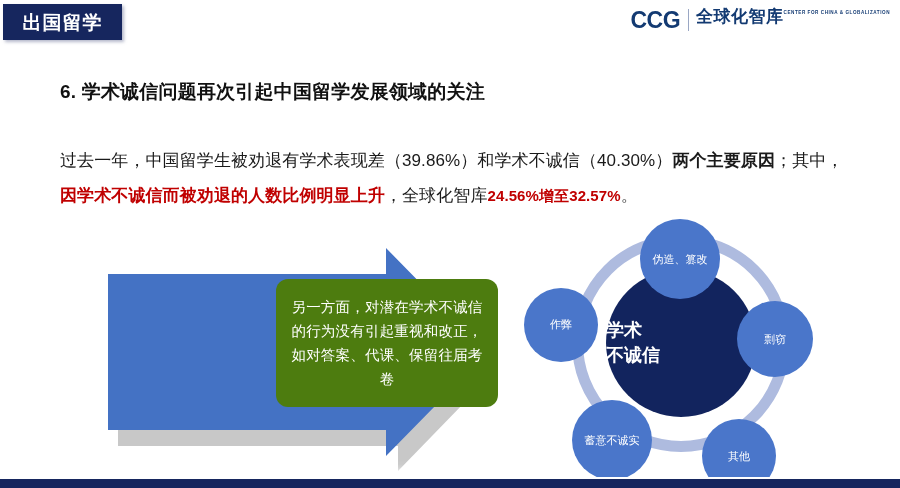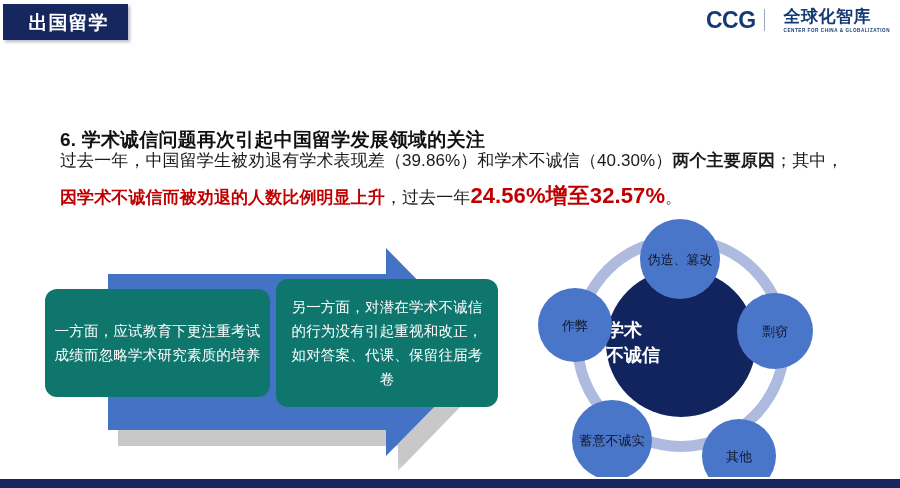--- a/index.html
+++ b/index.html
@@ -16,21 +16,21 @@
     background:#ffffff;
     overflow:hidden;
   }
 
   
   .badge{
     position:absolute;left:3px;top:4px;
     width:119px;height:36px;
     background:#16265e;
     box-shadow:2px 2px 3px rgba(120,128,160,.55);
-    display:flex;align-items:center;justify-content:center;padding-left:6px;
+    display:flex;align-items:center;justify-content:center;
   }
   .badge span{
     color:#ffffff;
     font-size:19px;
     font-weight:bold;
     letter-spacing:1px;
     line-height:1;
   }
 
   .logo{
@@ -43,21 +43,21 @@
     font-size:23px;
     font-weight:bold;
     letter-spacing:-0.5px;
     line-height:24px;
   }
   .logo-sep{
     width:1px;height:22px;
     background:#9aa7c4;
     margin:1px 7px 0 8px;
   }
-  .logo-right{display:flex;flex-direction:column;margin-left:12px;}
+  .logo-right{display:flex;}
   .logo-cn{
     color:#133a72;
     font-size:17px;
     font-weight:bold;
     line-height:18px;
     letter-spacing:.5px;
   }
   .logo-en{
     color:#133a72;
     font-size:4.6px;
@@ -66,35 +66,34 @@
     line-height:7px;
     margin-top:1px;
   }
 
   
   .title{
     position:absolute;left:60px;top:79px;
     font-size:19px;font-weight:bold;color:#111111;
     letter-spacing:.2px;
     white-space:nowrap;
-    margin-top:48px;
   }
 
   
   .para{
     position:absolute;left:60px;top:143px;
     width:800px;
     font-size:17px;
     color:#1a1a1a;
     line-height:35px;
     letter-spacing:.1px;
   }
   .para .b{font-weight:bold;}
   .para .red{color:#c00000;font-weight:bold;}
-  .para .redbig{color:#c00000;font-weight:bold;font-size:22px;}
+  .para .redbig{color:#c00000;font-weight:bold;font-size:15px;}
 
   
   .arrow-wrap{
     position:absolute;left:60px;top:248px;
     width:440px;height:225px;
   }
   .arrow-shadow{
     position:absolute;left:18px;top:18px;
     width:418px;height:205px;
     background:#bfbfbf;
@@ -103,21 +102,21 @@
     opacity:.85;
   }
   .arrow-body{
     position:absolute;left:8px;top:0px;
     width:420px;height:208px;
     background:#4472c4;
     clip-path:polygon(40px 26px, 318px 26px, 318px 0px, 420px 104px, 318px 208px, 318px 182px, 40px 182px);
   }
   .box{
     position:absolute;
-    background:#0f766e;
+    background:#4d7c0f;
     border-radius:12px;
     color:#ffffff;
     font-size:14.5px;
     line-height:24px;
     text-align:center;
     display:flex;align-items:center;justify-content:center;
     padding:6px 9px;
     box-sizing:border-box;
     letter-spacing:.2px;
   }
@@ -150,33 +149,33 @@
     display:flex;flex-direction:column;
     align-items:flex-start;justify-content:center;
     color:#ffffff;font-weight:bold;font-size:18px;
     line-height:25px;
     text-align:center;
   }
   .node{
     position:absolute;
     background:#4a76ca;
     border-radius:50%;
-    color:#0f172a;
+    color:#ffffff;
     display:flex;align-items:center;justify-content:center;
     text-align:right;
-    font-size:13px;
+    font-size:11px;
     line-height:17px;
     box-sizing:border-box;
     padding:3px;
   }
   .n-top   {left:124px;top:-3px;  width:80px;height:80px;}
-  .n-right {left:221px;top:71px;  width:76px;height:76px;}
+  .n-right {left:221px;top:79px;  width:76px;height:76px;}
   .n-bright{left:186px;top:197px; width:74px;height:74px;}
   .n-bleft {left:56px; top:178px; width:80px;height:80px;}
-  .n-left  {left:22px; top:66px;  width:74px;height:74px;}
+  .n-left  {left:8px; top:66px;  width:74px;height:74px;font-family:Liberation Mono, monospace;}
 
   
   .bottom-rule{
     position:absolute;left:0;bottom:0;
     width:900px;height:9px;
     background:#16265e;
     border-top:2px solid #ffffff;
   }
 </style>
 </head>
@@ -193,27 +192,26 @@
     <div class="logo-sep"></div>
     <div class="logo-right">
       <div class="logo-cn">全球化智库</div>
       <div class="logo-en">CENTER FOR CHINA &amp; GLOBALIZATION</div>
     </div>
   </div>
 
   <div class="title">6. 学术诚信问题再次引起中国留学发展领域的关注</div>
 
   <div class="para">
-    <span>过去一年，中国留学生被劝退有学术表现差（39.86%）和学术不诚信（40.30%）</span><span class="b">两个主要原因</span><span>；其中，</span><span class="red">因学术不诚信而被劝退的人数比例明显上升</span><span>，过去一年</span><span class="redbig">24.56%增至32.57%</span><span>。</span>
+    <span>过去一年，中国留学生被劝退有学术表现差（39.86%）和学术不诚信（40.30%）</span><span class="b">两个主要原因</span><span>；其中，</span><span class="red">因学术不诚信而被劝退的人数比例明显上升</span><span>，全球化智库</span><span class="redbig">24.56%增至32.57%</span><span>。</span>
   </div>
 
   <div class="arrow-wrap">
     <div class="arrow-shadow"></div>
     <div class="arrow-body"></div>
-    <div class="box box-left">一方面，应试教育下更注重考试成绩而忽略学术研究素质的培养</div>
     <div class="box box-right">另一方面，对潜在学术不诚信的行为没有引起重视和改正，如对答案、代课、保留往届考卷</div>
   </div>
 
   <div class="diagram">
     <div class="ring"></div>
     <div class="center">
       <div>学术</div>
       <div>不诚信</div>
     </div>
     <div class="node n-top">伪造、篡改</div>

